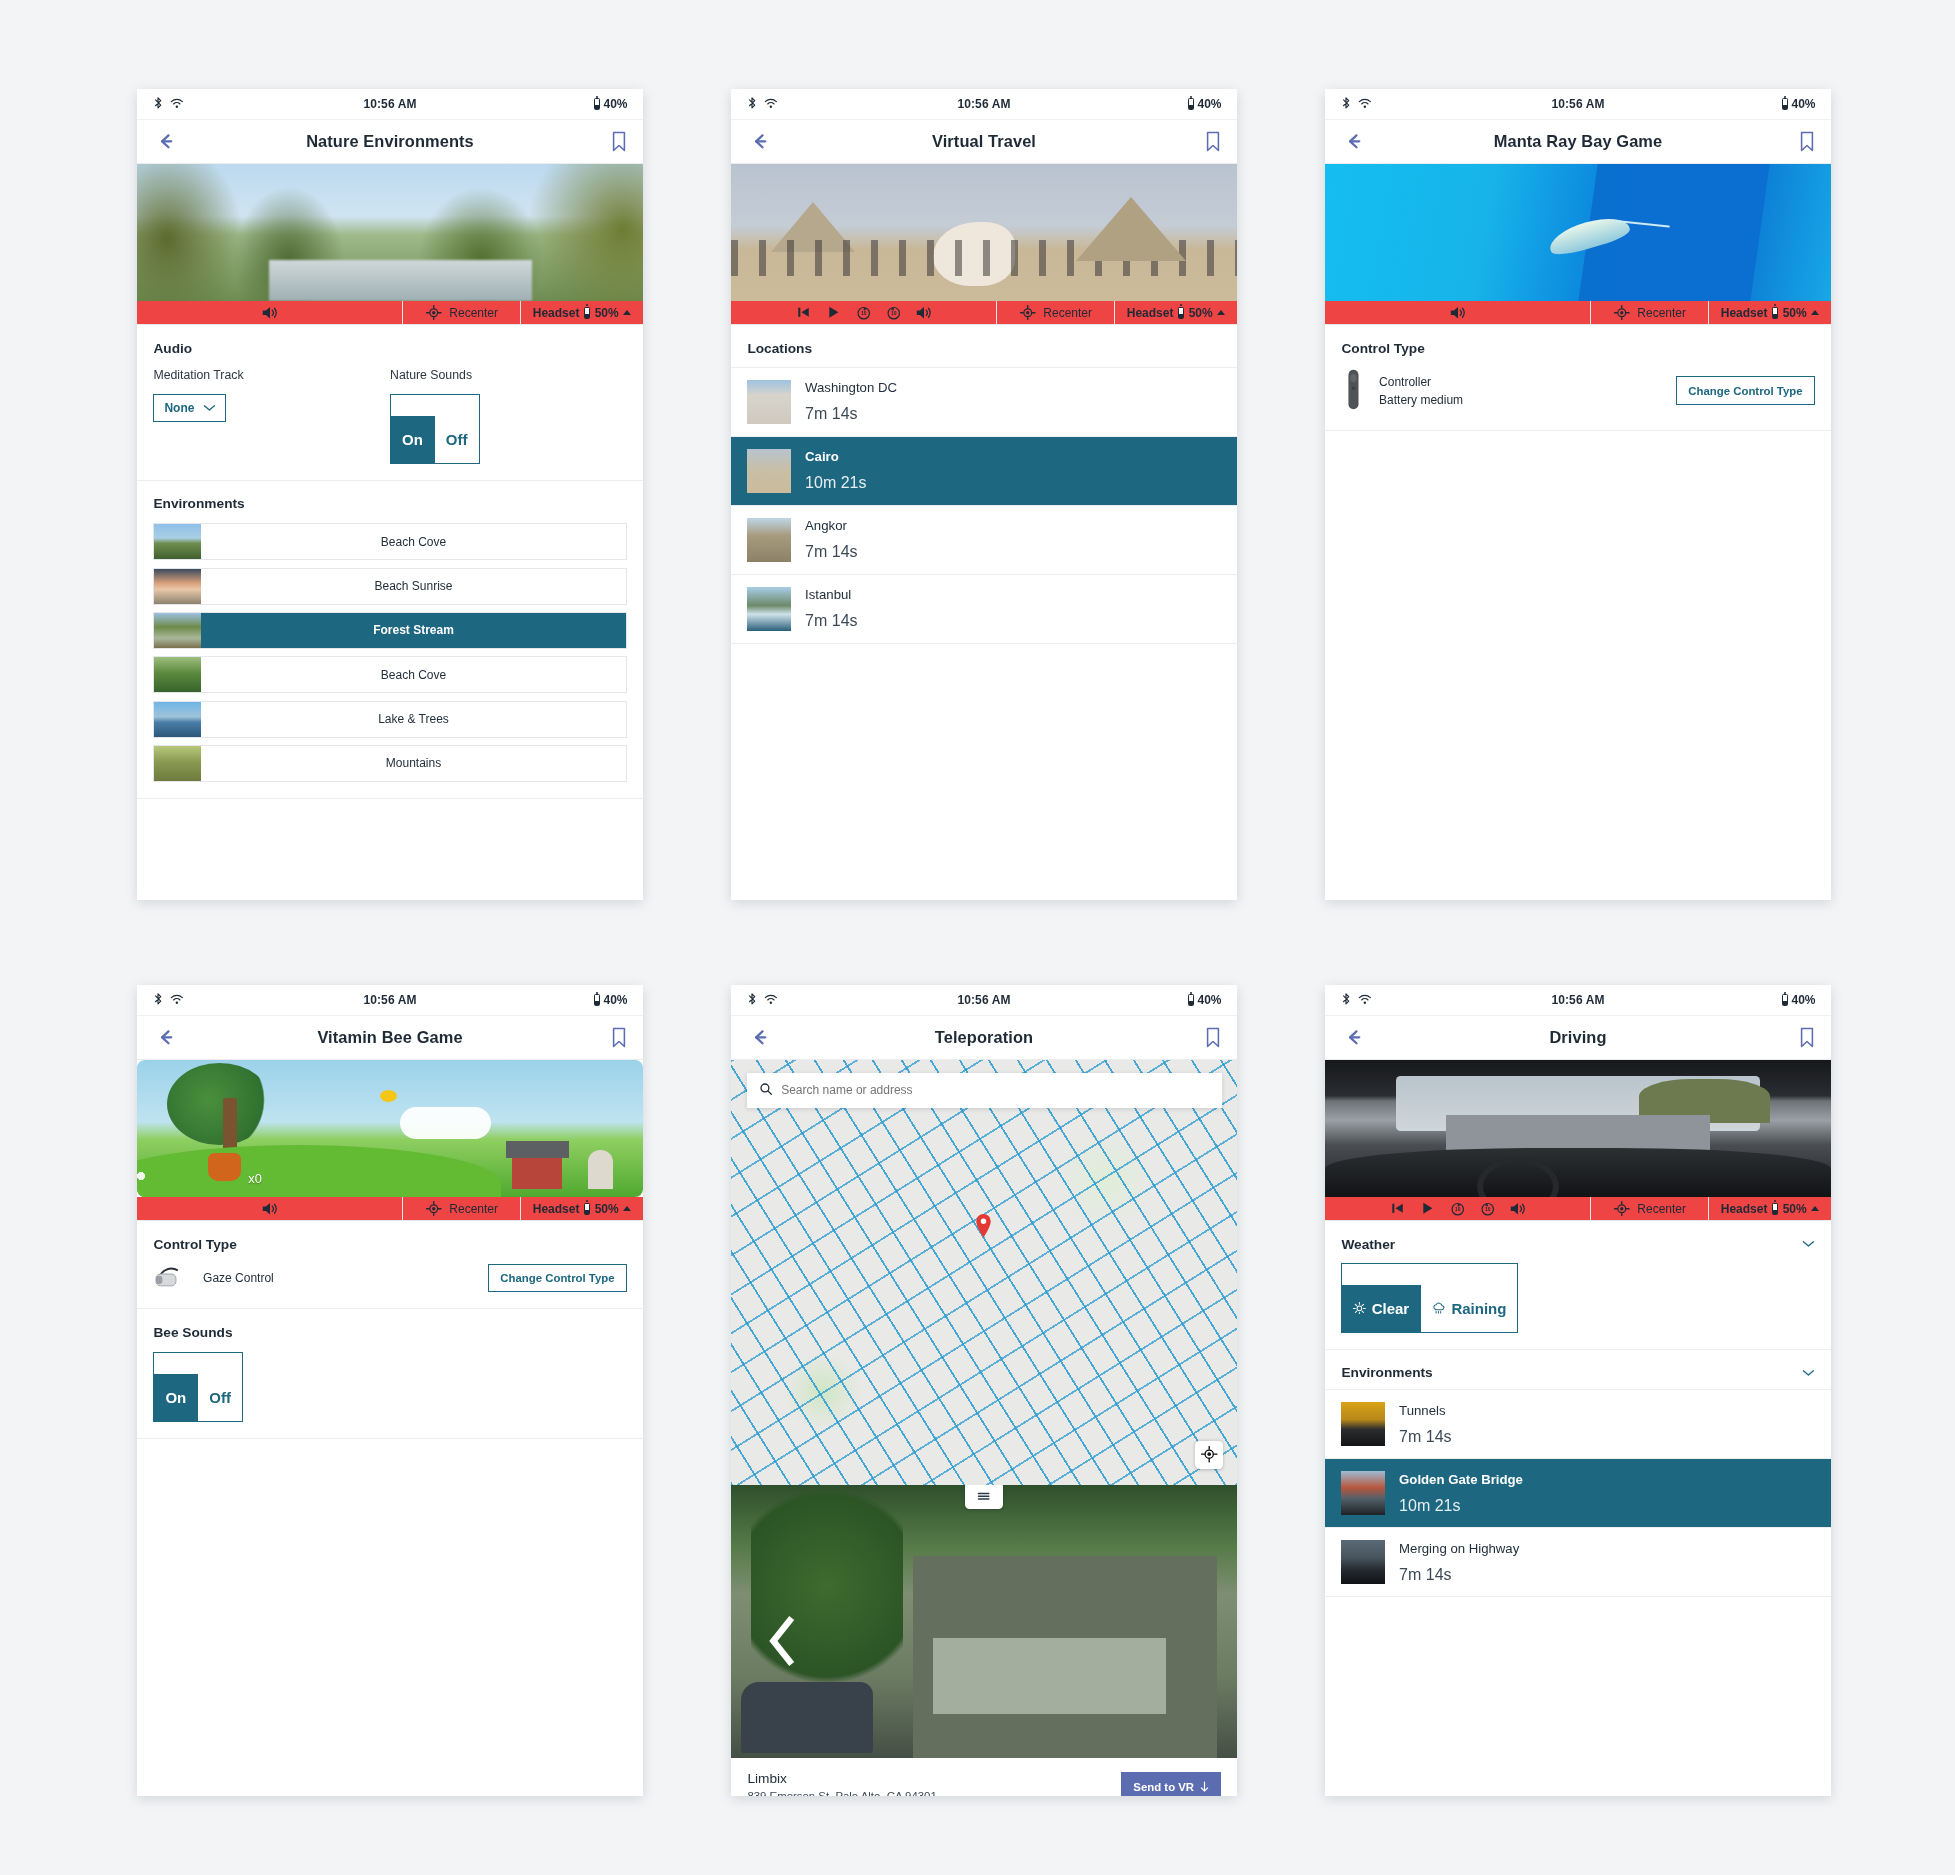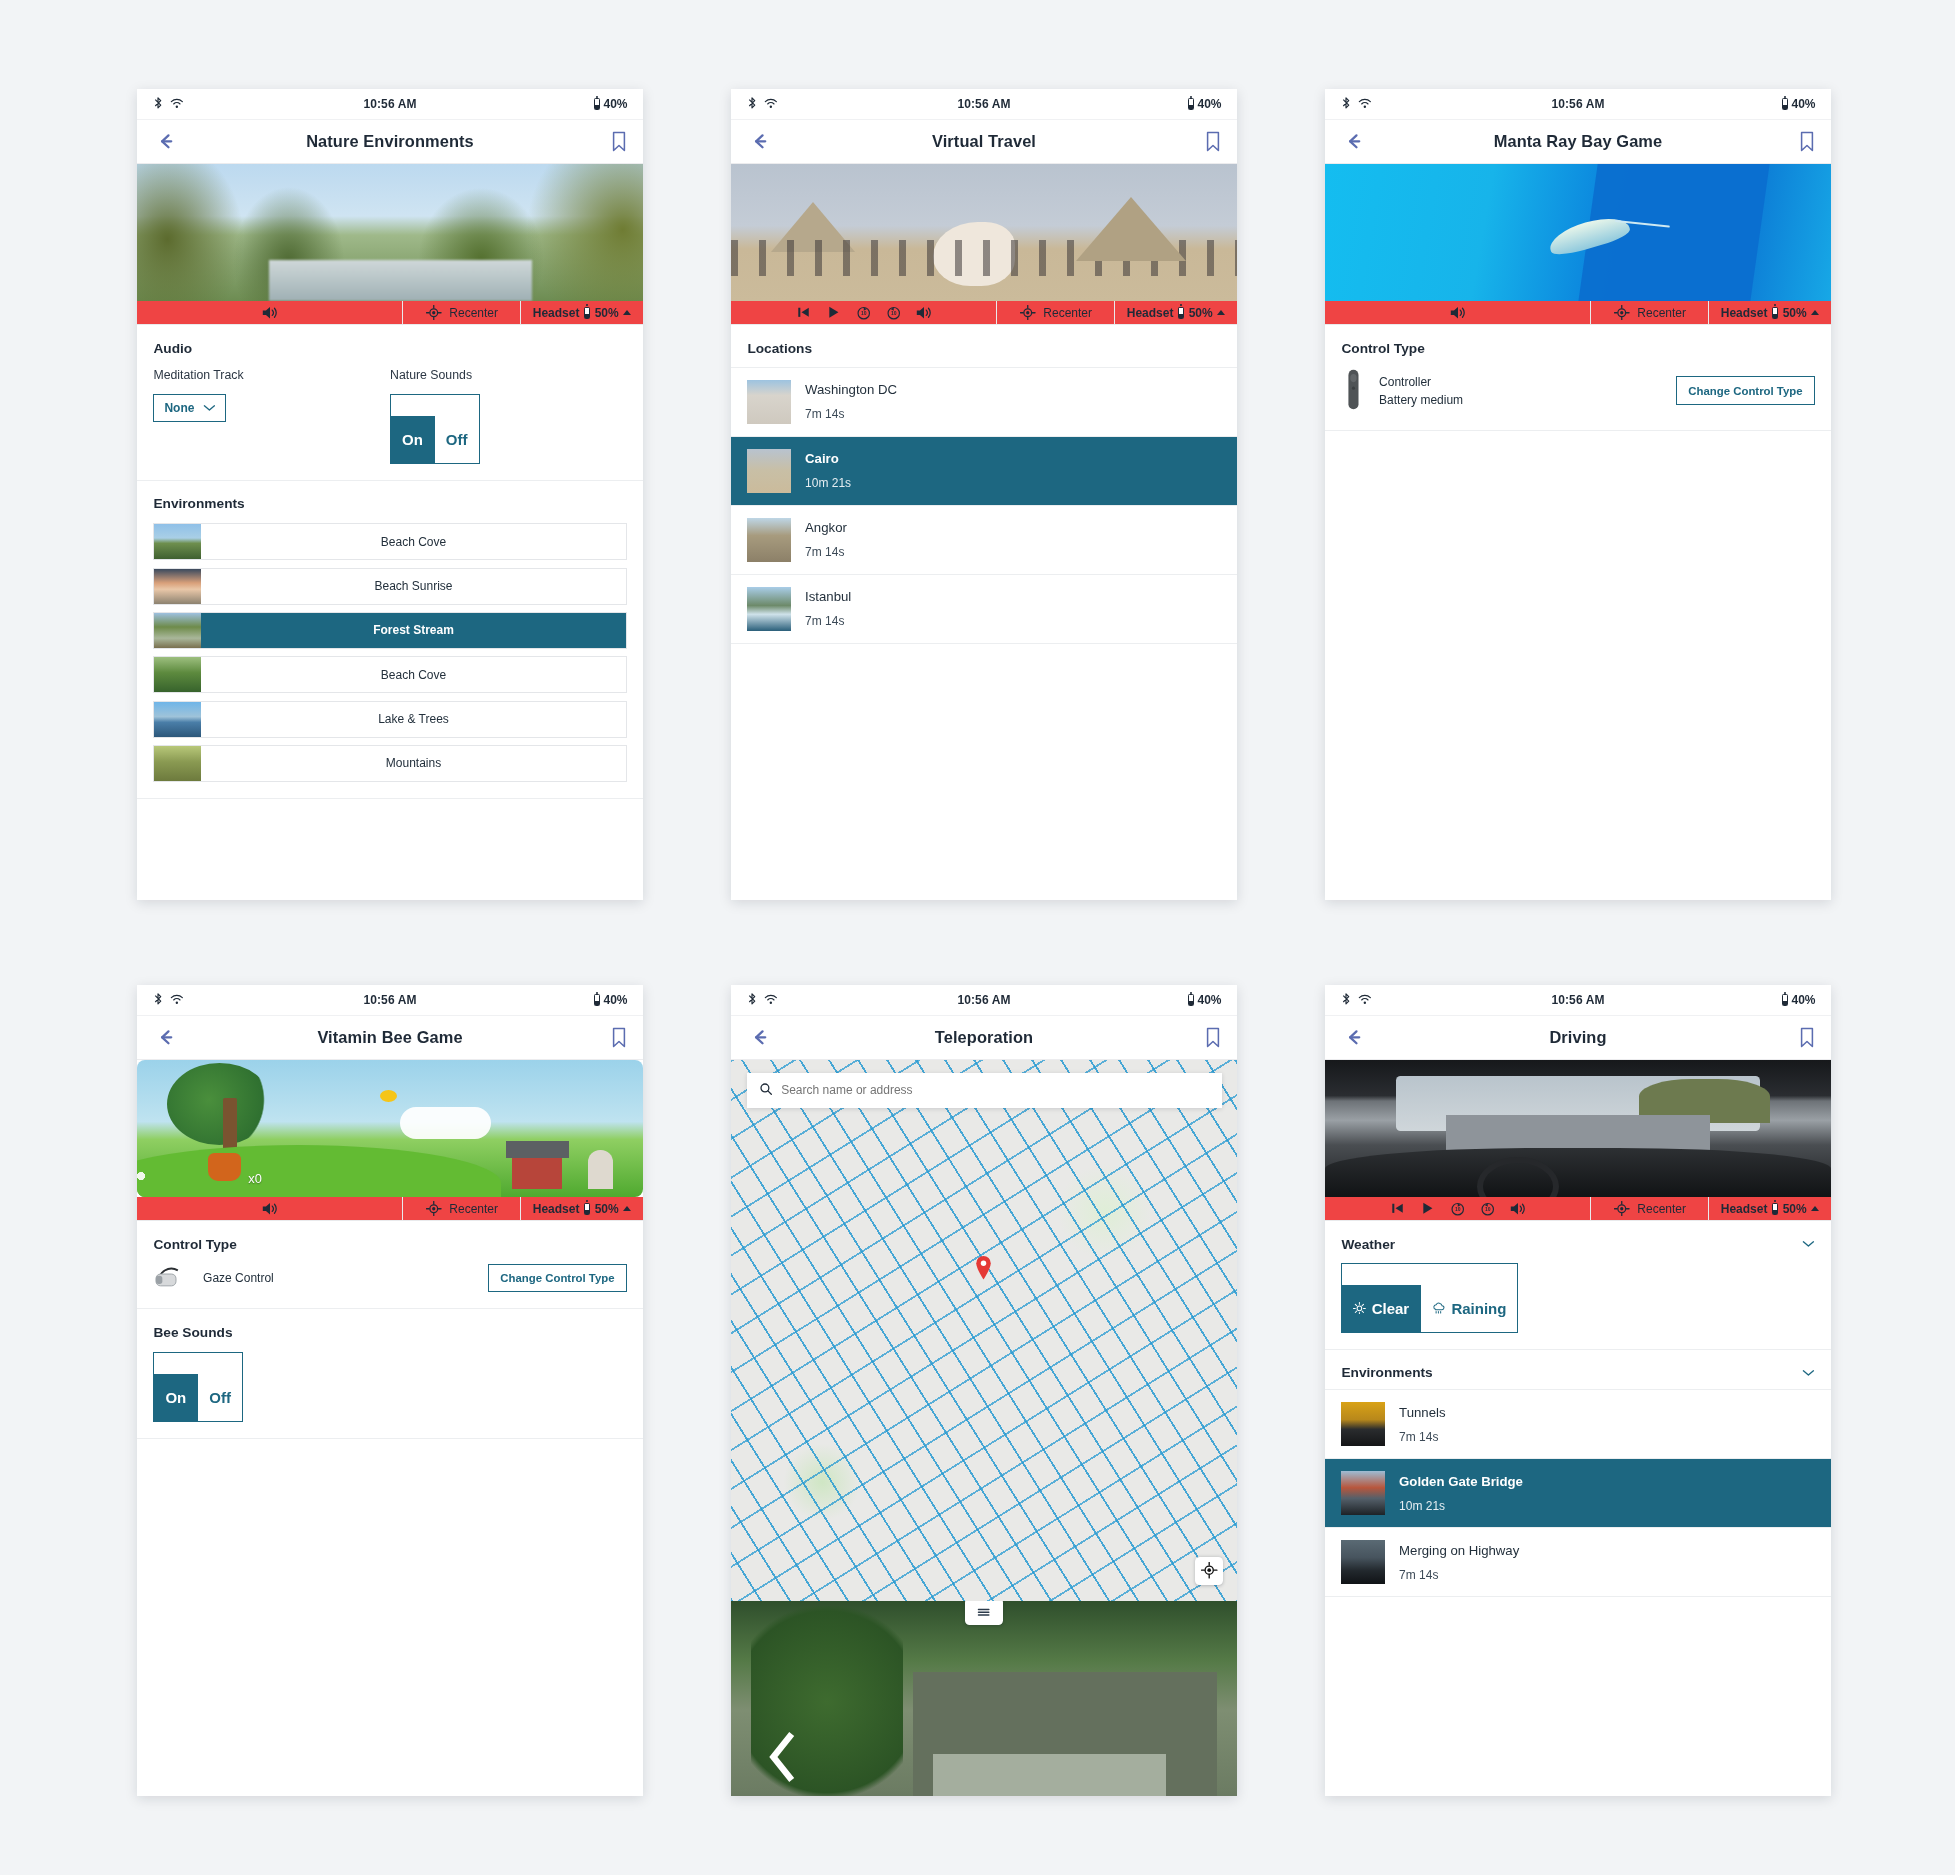--- a/index.html
+++ b/index.html
@@ -164,21 +164,21 @@
   .envcard .thumb { flex:0 0 47px; }
   .envcard .lbl { flex:1; display:flex; align-items:center; justify-content:center;
                   font-size:12px; color:#23303c; padding:0 3.6px; }
   .envcard.sel .lbl { background:#1d6781; color:#fff; font-weight:700; }
 
   
   .listrow { display:flex; align-items:center; gap:13.7px; padding:12px 16.4px;
              border-bottom:0.5px solid #eceef0; background:#fff; cursor:pointer; }
   .listrow .thumb { flex:0 0 44px; height:44px; }
   .listrow .meta .name { font-size:13.2px; color:#23303c; margin-bottom:5.5px; }
-  .listrow .meta .dur  { font-size:12px; color:#3c4a57;margin-top:10px; }
+  .listrow .meta .dur  { font-size:16px; color:#3c4a57;margin-top:10px; }
   .listrow.sel { background:#1d6781; }
   .listrow.sel .name { color:#fff; font-weight:700; }
   .listrow.sel .dur  { color:#e6eef2; }
 
   
   .ctrl-row { display:flex; align-items:center; gap:13.7px; }
   .ctrl-txt { font-size:12px; color:#23303c; line-height:1.5; }
   .btn-outline {
     margin-left:auto; border:0.9px solid #1d6781; color:#1d6781; background:#fff;
     font-size:11.4px; font-weight:700; padding:7.3px 11px; cursor:pointer; white-space:nowrap;
@@ -193,21 +193,21 @@
   .th-mountains{background:linear-gradient(#b8c87a 0%,#8a9a52 45%,#6d7a3d 100%);}
   .th-washington{background:linear-gradient(#9dc3e0 0%,#d8d4cc 35%,#cfc9bf 100%);}
   .th-cairo{background:linear-gradient(#b8c3cf 0%,#c8bfa6 48%,#cbbb9b 100%);}
   .th-angkor{background:linear-gradient(#bed6e6 0%,#a79b7e 40%,#8c8068 100%);}
   .th-istanbul{background:linear-gradient(#a9cde8 0%,#6d8a6a 42%,#cfe2ea 62%,#2a5f7a 100%);}
   .th-tunnels{background:linear-gradient(#d9a216 0%,#b8881b 40%,#2a2c2e 62%,#141517 100%);}
   .th-ggb{background:linear-gradient(#9dbcd4 0%,#b8563c 38%,#55606a 62%,#1d2226 100%);}
   .th-merge{background:linear-gradient(#5a6a74 0%,#47545e 40%,#22282d 70%,#101316 100%);}
 
   
-  .mapwrap { position:relative; height:541px; overflow:hidden; background:#e9e9e7; }
+  .mapwrap { position:relative; height:425px; overflow:hidden; background:#e9e9e7; }
   .mapbg { position:absolute; inset:0;
     background:
       repeating-linear-gradient(58deg, rgba(41,155,210,.85) 0 1.8px, rgba(0,0,0,0) 1.8px 24.6px),
       repeating-linear-gradient(148deg, rgba(41,155,210,.75) 0 1.8px, rgba(0,0,0,0) 1.8px 33px),
       radial-gradient(circle 55px at 18% 78%, #cfe6c4 0%, rgba(207,230,196,0) 70%),
       radial-gradient(circle 68px at 74% 28%, #dfeed7 0%, rgba(223,238,215,0) 70%),
       #e9e9e7;
   }
   .map-searchbar {
     position:absolute; left:15.5px; right:15.5px; top:12.8px; height:35px; background:#fff;

